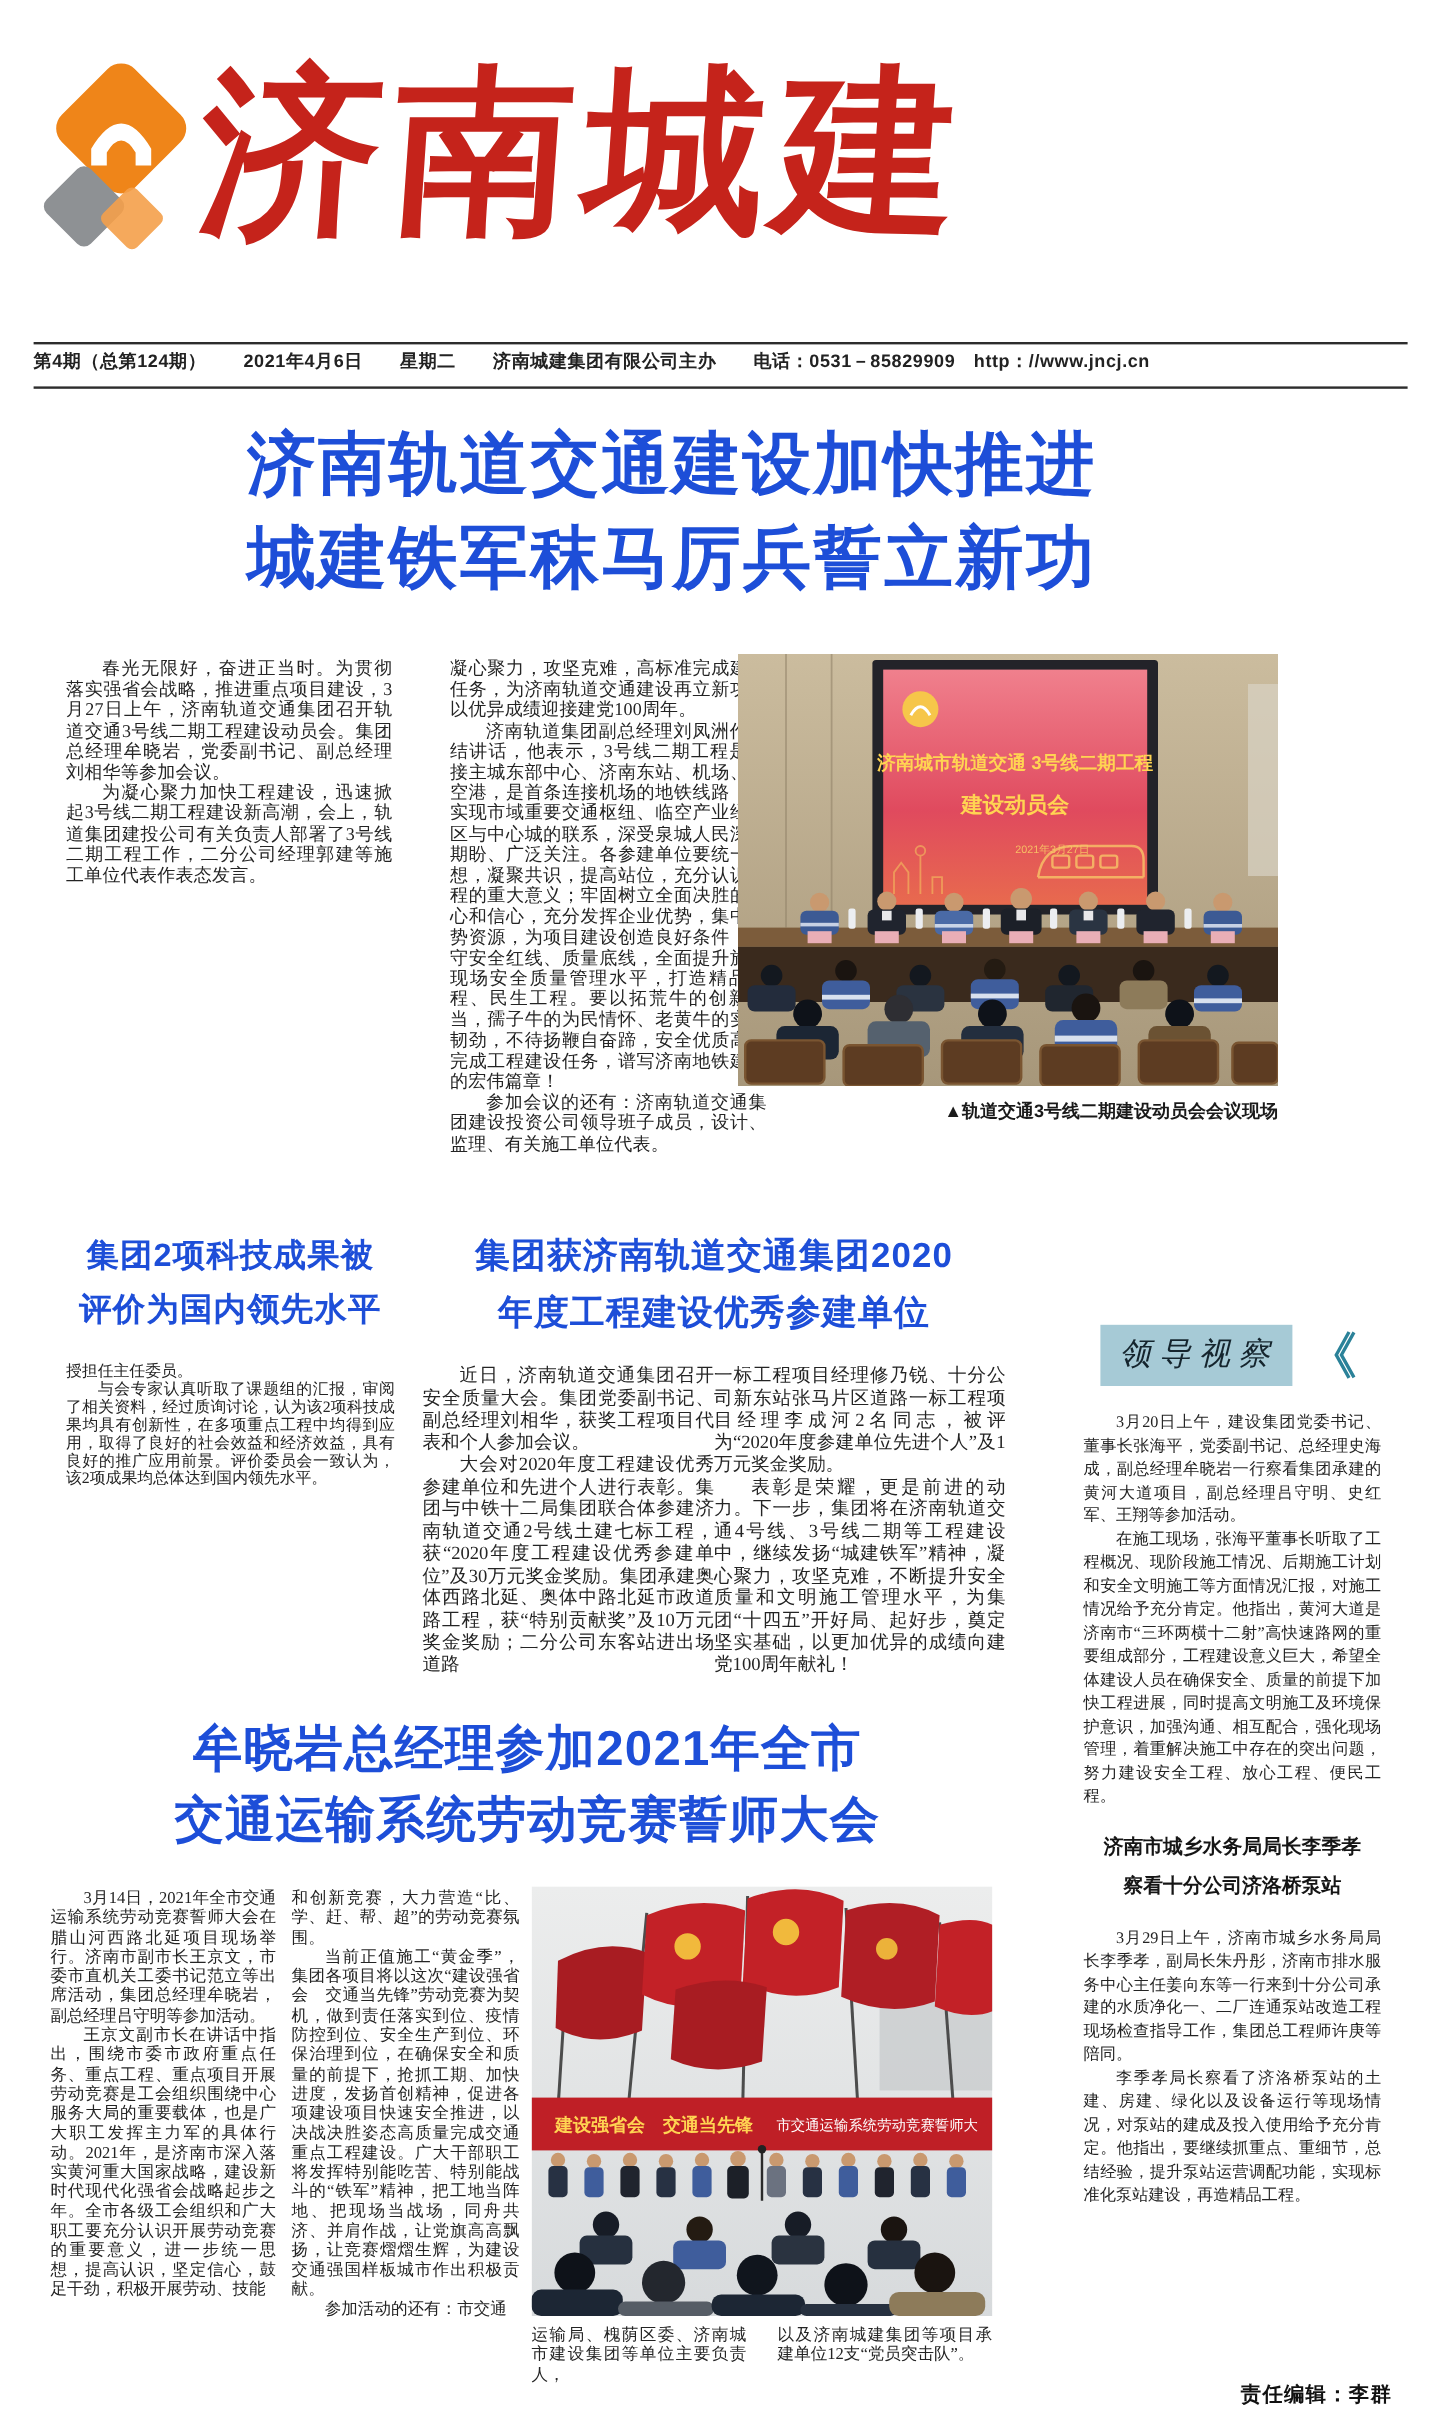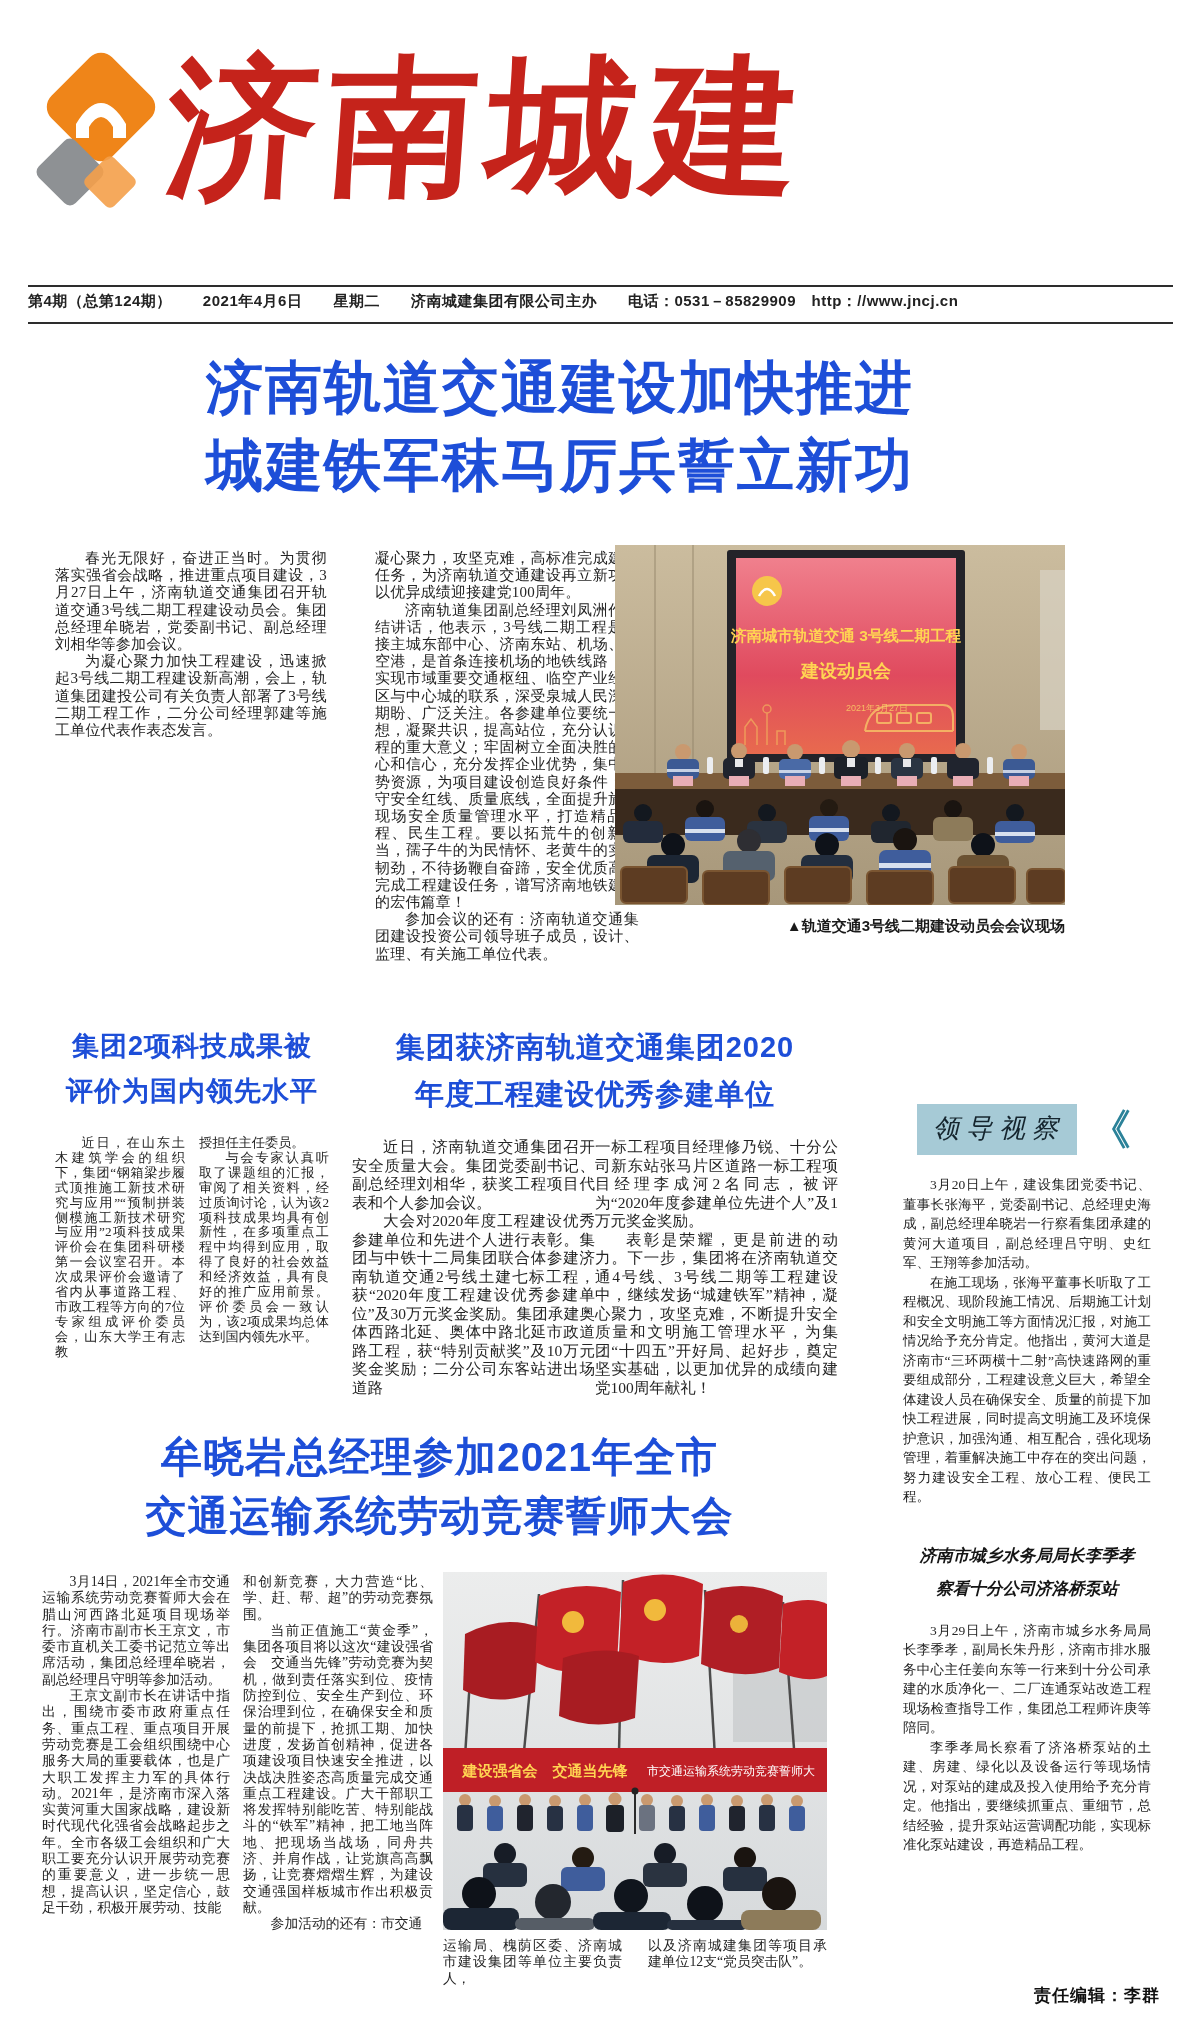--- a/index.html
+++ b/index.html
@@ -245,23 +245,20 @@
 </div>
 <div class="abs caption" style="left:615px;top:917px;width:450px;">▲轨道交通3号线二期建设动员会会议现场</div>
 
 <div class="abs" style="left:55px;top:1024px;width:274px;">
   <div class="hl tech-hl">
     <div>集团2项科技成果被</div>
     <div>评价为国内领先水平</div>
   </div>
   <div class="cols" style="gap:14px;margin-top:22px;">
     <div class="bt tech-col">
-      <p>近日，在山东土木建筑学会的组织下，集团“钢箱梁步履式顶推施工新技术研究与应用”“预制拼装侧模施工新技术研究与应用”2项科技成果评价会在集团科研楼第一会议室召开。本次成果评价会邀请了省内从事道路工程、市政工程等方向的7位专家组成评价委员会，山东大学王有志教</p>
-    </div>
-    <div class="bt tech-col">
       <p class="cont">授担任主任委员。</p>
       <p>与会专家认真听取了课题组的汇报，审阅了相关资料，经过质询讨论，认为该2项科技成果均具有创新性，在多项重点工程中均得到应用，取得了良好的社会效益和经济效益，具有良好的推广应用前景。评价委员会一致认为，该2项成果均总体达到国内领先水平。</p>
     </div>
   </div>
 </div>
 
 <div class="abs" style="left:352px;top:1024px;width:486px;">
   <div class="hl award-hl">
     <div>集团获济南轨道交通集团2020</div>
     <div>年度工程建设优秀参建单位</div>
@@ -282,21 +279,21 @@
   <div class="insp-row">
     <span class="insp-label">领导视察</span>
     <span class="insp-chev">《</span>
   </div>
 
   <div class="bt side-col" style="margin-top:20px;">
     <p>3月20日上午，建设集团党委书记、董事长张海平，党委副书记、总经理史海成，副总经理牟晓岩一行察看集团承建的黄河大道项目，副总经理吕守明、史红军、王翔等参加活动。</p>
     <p>在施工现场，张海平董事长听取了工程概况、现阶段施工情况、后期施工计划和安全文明施工等方面情况汇报，对施工情况给予充分肯定。他指出，黄河大道是济南市“三环两横十二射”高快速路网的重要组成部分，工程建设意义巨大，希望全体建设人员在确保安全、质量的前提下加快工程进展，同时提高文明施工及环境保护意识，加强沟通、相互配合，强化现场管理，着重解决施工中存在的突出问题，努力建设安全工程、放心工程、便民工程。</p>
   </div>
 
-  <div class="side-hl" style="margin-top:32px;font-style:italic;">
+  <div class="side-hl" style="margin-top:16px;">
     <div>济南市城乡水务局局长李季孝</div>
     <div>察看十分公司济洛桥泵站</div>
   </div>
   <div class="bt side-col" style="margin-top:16px;">
     <p>3月29日上午，济南市城乡水务局局长李季孝，副局长朱丹彤，济南市排水服务中心主任姜向东等一行来到十分公司承建的水质净化一、二厂连通泵站改造工程现场检查指导工作，集团总工程师许庚等陪同。</p>
     <p>李季孝局长察看了济洛桥泵站的土建、房建、绿化以及设备运行等现场情况，对泵站的建成及投入使用给予充分肯定。他指出，要继续抓重点、重细节，总结经验，提升泵站运营调配功能，实现标准化泵站建设，再造精品工程。</p>
   </div>
 </div>
 
 <div class="abs hl rally-hl">

